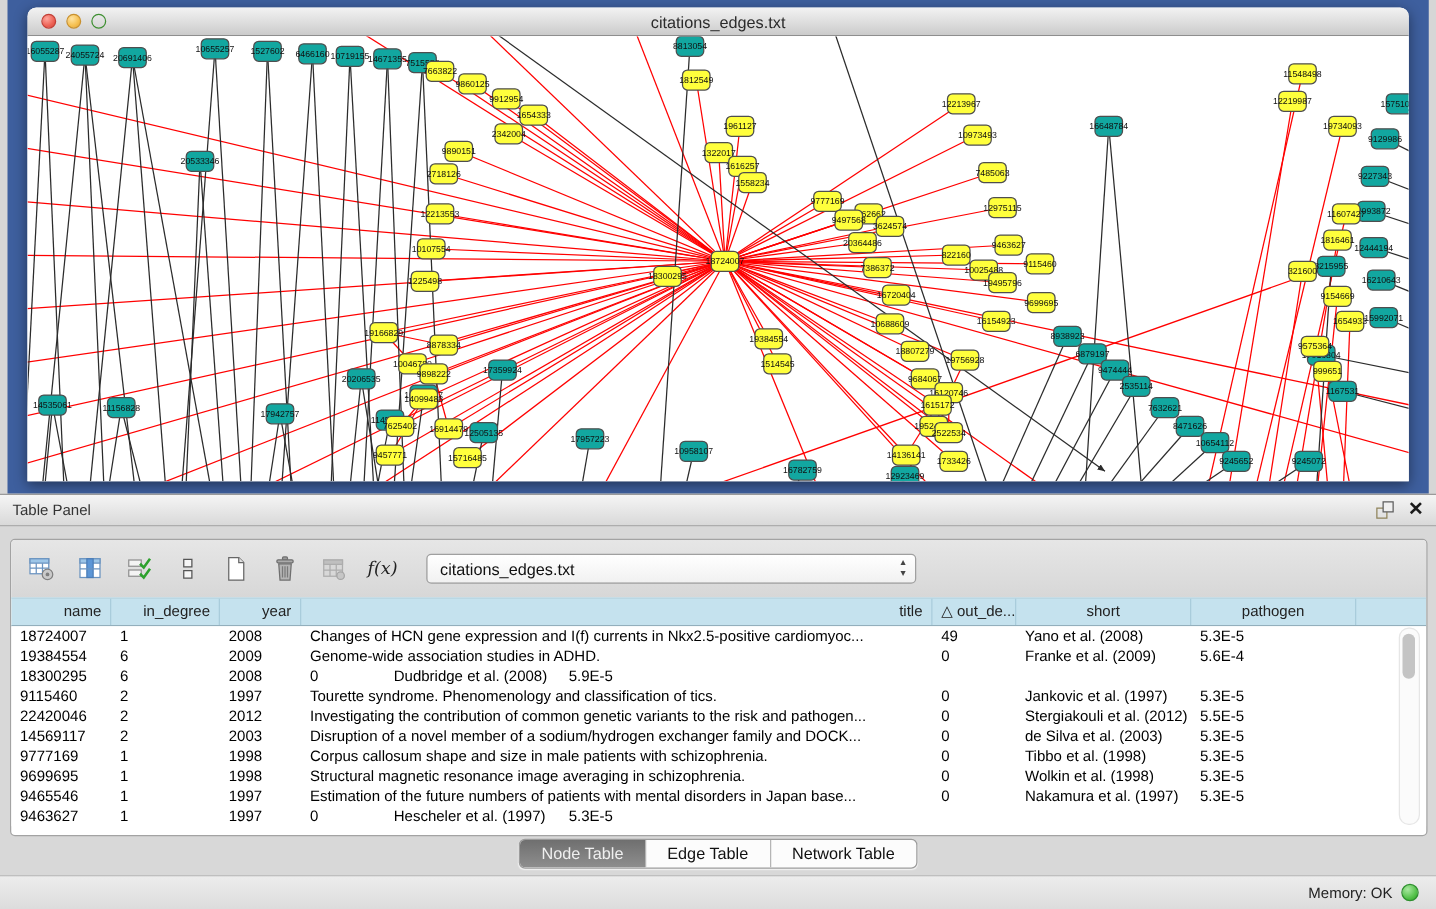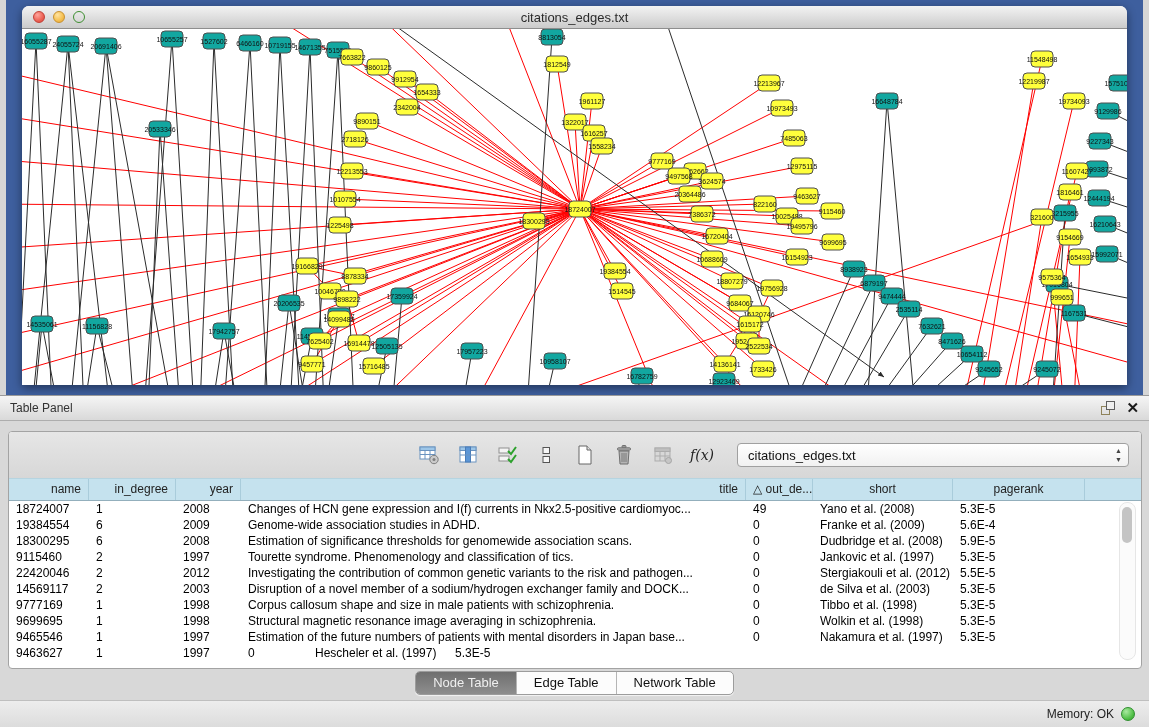--- a/index.html
+++ b/index.html
@@ -38,21 +38,21 @@
   }
   .panel-header .ptitle{font-size:12px;color:#333;margin-right:auto;}
   .float-btn{width:16px;height:16px;margin-right:10px;cursor:default;}
   .close-btn{font-size:15px;font-weight:bold;color:#1A1A1A;line-height:16px;cursor:default;}
   .inner{
     position:absolute;left:8px;top:36px;width:1132px;height:236px;
     background:#FFFFFF;border:1px solid #A3A3A3;border-radius:4px;overflow:hidden;
   }
   .toolbar{
     height:46px;background:linear-gradient(#E6E6E6,#D7D7D7);
-    display:flex;align-items:center;padding:0 12px;gap:15px;justify-content:flex-end;
+    display:flex;align-items:center;padding:0 12px;gap:15px;
   }
   .tool{width:24px;height:24px;display:flex;align-items:center;justify-content:center;}
   .fx{font-family:"DejaVu Serif",serif;font-style:italic;font-size:14px;color:#222;}
   .combo{
     width:392px;height:24px;box-sizing:border-box;margin-left:8px;
     border:1px solid #A0A0A0;border-radius:4px;
     background:linear-gradient(#FFFFFF,#F1F1F1);
     display:flex;align-items:center;padding-left:10px;font-size:13px;color:#111;position:relative;
   }
   .combo .stepper{
@@ -804,21 +804,21 @@
       </div>
     </div>
 
     <div class="thead" id="thead">
         <div class="th" style="width: 80px; text-align: right;">name</div>
         <div class="th" style="width: 87px; text-align: right;">in_degree</div>
         <div class="th" style="width: 65px; text-align: right;">year</div>
         <div class="th" style="width: 505px; text-align: right;">title</div>
         <div class="th" style="width: 67px; text-align: left;">△ out_de...</div>
         <div class="th" style="width: 140px; text-align: center;">short</div>
-        <div class="th" style="width: 132px; text-align: center;">pagerank</div>
+        <div class="th" style="width: 132px; text-align: center;">pathogen</div>
       </div>
     <div class="tbody" id="tbody">
         <div class="tr">
           <div class="td" style="width: 80px;">18724007</div>
           <div class="td" style="width: 87px;">1</div>
           <div class="td" style="width: 65px;">2008</div>
           <div class="td" style="width: 505px;">Changes of HCN gene expression and I(f) currents in Nkx2.5-positive cardiomyoc...</div>
           <div class="td" style="width: 67px;">49</div>
           <div class="td" style="width: 140px;">Yano et al. (2008)</div>
           <div class="td" style="width: 132px;">5.3E-5</div>
@@ -829,21 +829,20 @@
           <div class="td" style="width: 65px;">2009</div>
           <div class="td" style="width: 505px;">Genome-wide association studies in ADHD.</div>
           <div class="td" style="width: 67px;">0</div>
           <div class="td" style="width: 140px;">Franke et al. (2009)</div>
           <div class="td" style="width: 132px;">5.6E-4</div>
         </div>
         <div class="tr">
           <div class="td" style="width: 80px;">18300295</div>
           <div class="td" style="width: 87px;">6</div>
           <div class="td" style="width: 65px;">2008</div>
-          <div class="td" style="width: 505px;">Estimation of significance thresholds for genomewide association scans.</div>
           <div class="td" style="width: 67px;">0</div>
           <div class="td" style="width: 140px;">Dudbridge et al. (2008)</div>
           <div class="td" style="width: 132px;">5.9E-5</div>
         </div>
         <div class="tr">
           <div class="td" style="width: 80px;">9115460</div>
           <div class="td" style="width: 87px;">2</div>
           <div class="td" style="width: 65px;">1997</div>
           <div class="td" style="width: 505px;">Tourette syndrome. Phenomenology and classification of tics.</div>
           <div class="td" style="width: 67px;">0</div>

